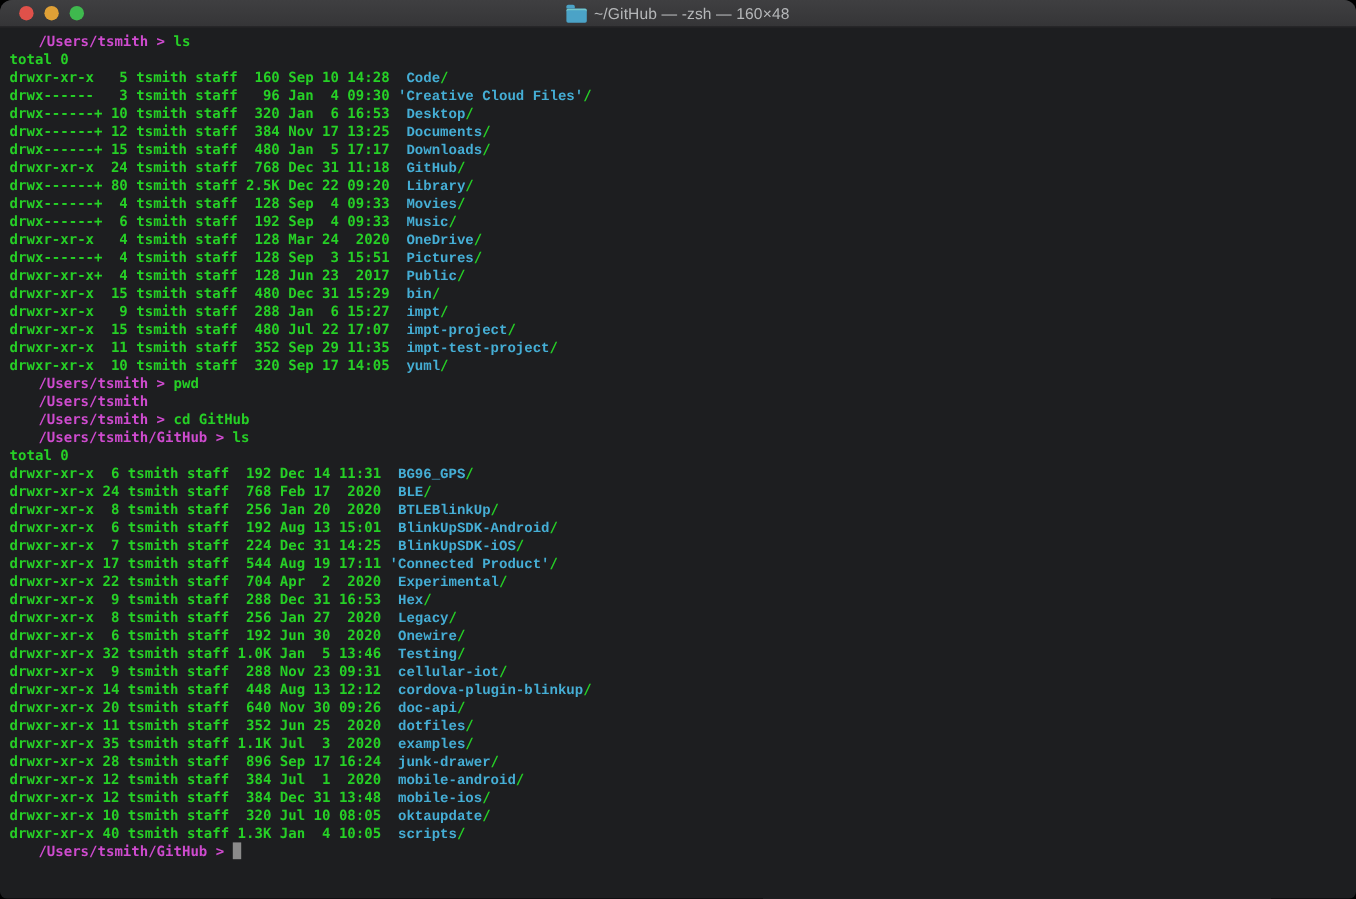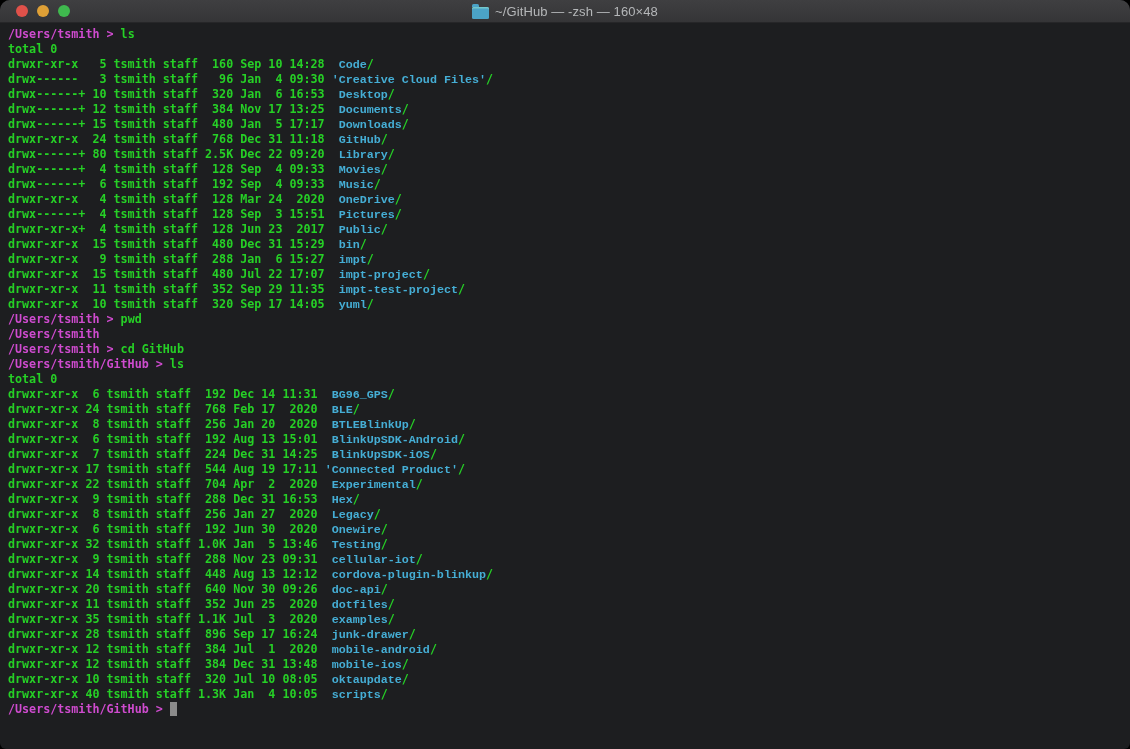--- a/index.html
+++ b/index.html
@@ -63,21 +63,21 @@
     padding: 4px 0 0 8px;
     font-family: "DejaVu Sans Mono", monospace;
     font-size: 11.7px;
     font-weight: bold;
     line-height: 15px;
     white-space: pre;
     overflow: hidden;
     cursor: text;
   }
   .line { height: 15px; }
-  .seg-magenta { color: var(--magenta, #cf4bcf); }
+  .seg-magenta { color: var(--magenta, #cf4bcf); margin-left: 24px; }
   .seg-green   { color: var(--green, #26d026); }
   .seg-cyan    { color: var(--cyan, #45aed5); font-family: Liberation Mono, monospace; }
   .seg-cursor  {
     background: var(--cursor, #8b8b8b);
     color: var(--cursor, #8b8b8b);
   }
 </style>
 </head>
 <body>
 

